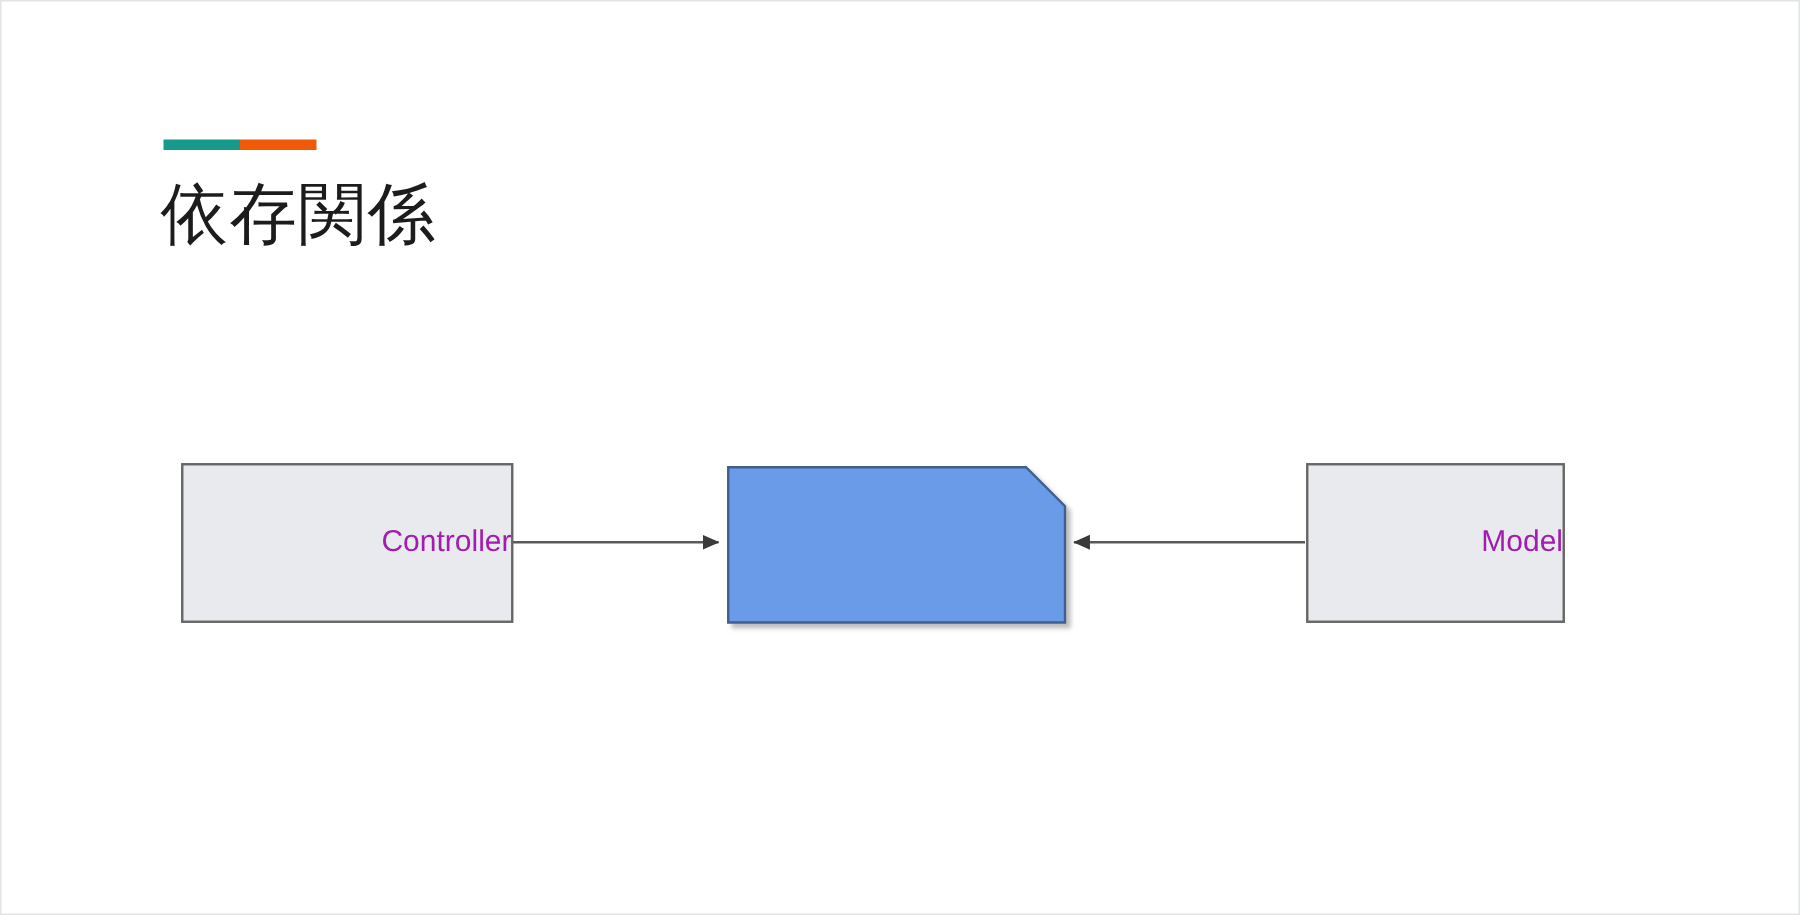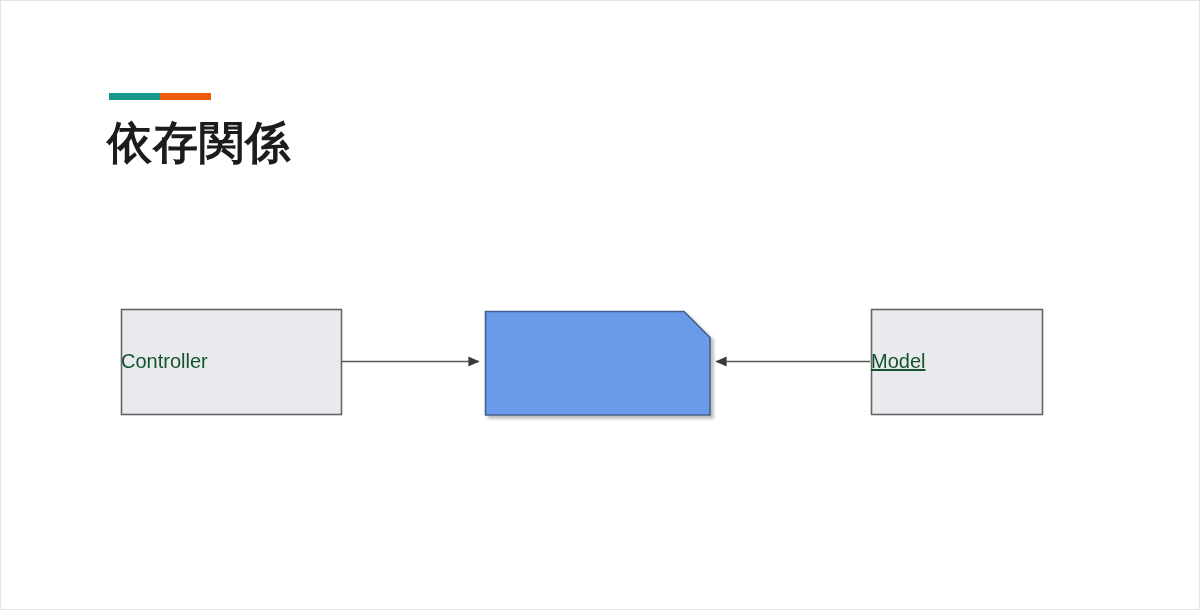--- a/index.html
+++ b/index.html
@@ -36,60 +36,59 @@
     height: 100%;
   }
   .accent-seg.teal  { width: 50%; }
   .accent-seg.orange{ width: 50%; }
 
   #page-title {
     position: absolute;
     left: 106px;
     top: 116px;
     font-size: 45px;
-    font-weight: bold;
+    font-weight: normal;
     letter-spacing: 1px;
     color: #1c1c1c;
     line-height: 1.15;
     white-space: nowrap;
   }
 
   
   #diagram {
     position: absolute;
     left: 0;
     top: 0;
     width: 1200px;
     height: 610px;
   }
 
   .node-label {
     position: absolute;
     font-size: 20px;
-    color: #14532d;
-    text-align: left;
+    color: #a21caf;
+    text-align: right;
     white-space: nowrap;
     pointer-events: none;
   }
 
   #label-controller {
     left: 120px;
     top: 349px;
     width: 220px;
   }
   #label-repository {
     left: 484px;
     top: 351px;
     width: 210px;
   }
   #label-model {
     left: 870px;
     top: 349px;
     width: 171px;
-    text-decoration: underline;
   }
 </style>
 </head>
 <body>
 
 <div id="slide" style="background: rgb(255, 255, 255);">
 
   <div id="accent-bar">
     <div class="accent-seg teal" style="background: rgb(23, 153, 139);"></div>
     <div class="accent-seg orange" style="background: rgb(239, 90, 7);"></div>

